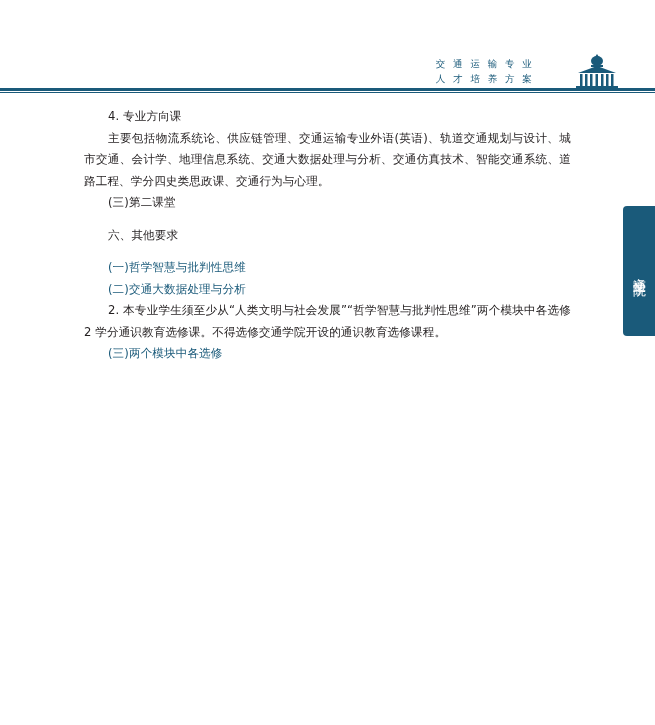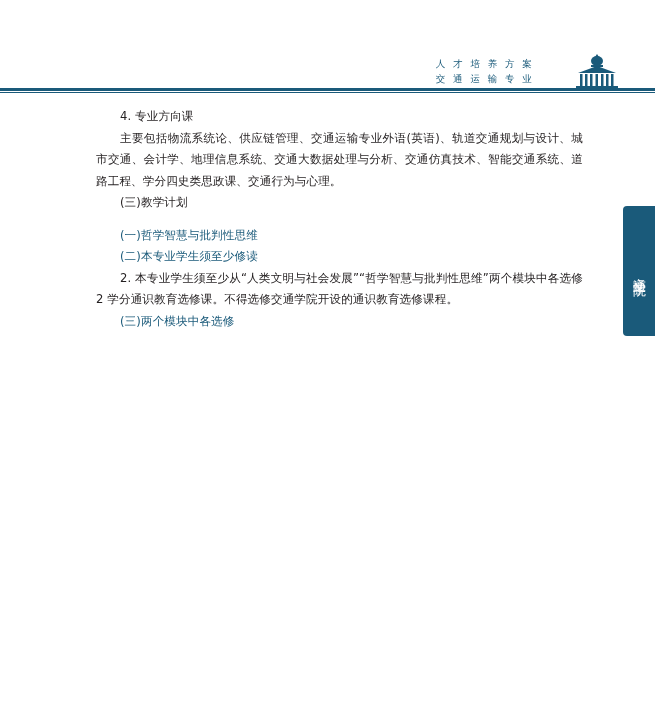--- a/index.html
+++ b/index.html
@@ -84,21 +84,21 @@
   }
   .side-tab-inner {
     writing-mode: vertical-rl;
     text-orientation: upright;
     line-height: 20px;
   }
 
   
   .content {
     position: absolute;
-    left: 96px;
+    left: 84px;
     top: 106px;
     width: 487px;
   }
   .para {
     font-size: 11.6px;
     line-height: 21.5px;
     color: #231f20;
     margin: 0 0 0 0;
     text-align: justify;
     font-family: "DejaVu Sans", sans-serif;
@@ -115,22 +115,22 @@
     color: #1a5a7a;
   }
 </style>
 </head>
 <body>
 
 <div class="page-header">
   <div class="header-rule"></div>
   <div class="header-rule-thin"></div>
   <div class="header-title">
+    <div>交 通 运 输 专 业</div>
     <div>人 才 培 养 方 案</div>
-    <div>交 通 运 输 专 业</div>
   </div>
   <div class="header-logo">
     <svg width="62" height="40" viewBox="0 0 62 40" xmlns="http://www.w3.org/2000/svg">
       <g fill="#1a5a7a">
 
         <path d="M31 2 L33 5 L29 5 Z"></path>
         <ellipse cx="31" cy="9" rx="6" ry="5"></ellipse>
         <rect x="25" y="13" width="12" height="2"></rect>
 
         <path d="M31 14 L50 21 L12 21 Z"></path>
@@ -150,18 +150,19 @@
   </div>
 </div>
 
 <div class="side-tab">
   <span class="side-tab-inner">交通学院</span>
 </div>
 
 <div class="content">
   <p class="para indent2">4. 专业方向课</p>
   <p class="para indent2">主要包括物流系统论、供应链管理、交通运输专业外语(英语)、轨道交通规划与设计、城市交通、会计学、地理信息系统、交通大数据处理与分析、交通仿真技术、智能交通系统、道路工程、学分四史类思政课、交通行为与心理。</p>
-  <p class="para indent2">(三)教学计划</p>
+  <p class="para indent2">(三)第二课堂</p>
+  <p class="para indent2 gap-md">六、其他要求</p>
   <p class="para indent2 gap-md heading-blue">(一)哲学智慧与批判性思维</p>
-  <p class="para indent2 heading-blue">(二)本专业学生须至少修读</p>
+  <p class="para indent2 heading-blue">(二)交通大数据处理与分析</p>
   <p class="para indent2">2. 本专业学生须至少从“人类文明与社会发展”“哲学智慧与批判性思维”两个模块中各选修 2 学分通识教育选修课。不得选修交通学院开设的通识教育选修课程。</p>
   <p class="para indent2 heading-blue">(三)两个模块中各选修</p>
 </div>
 
 </body></html>

